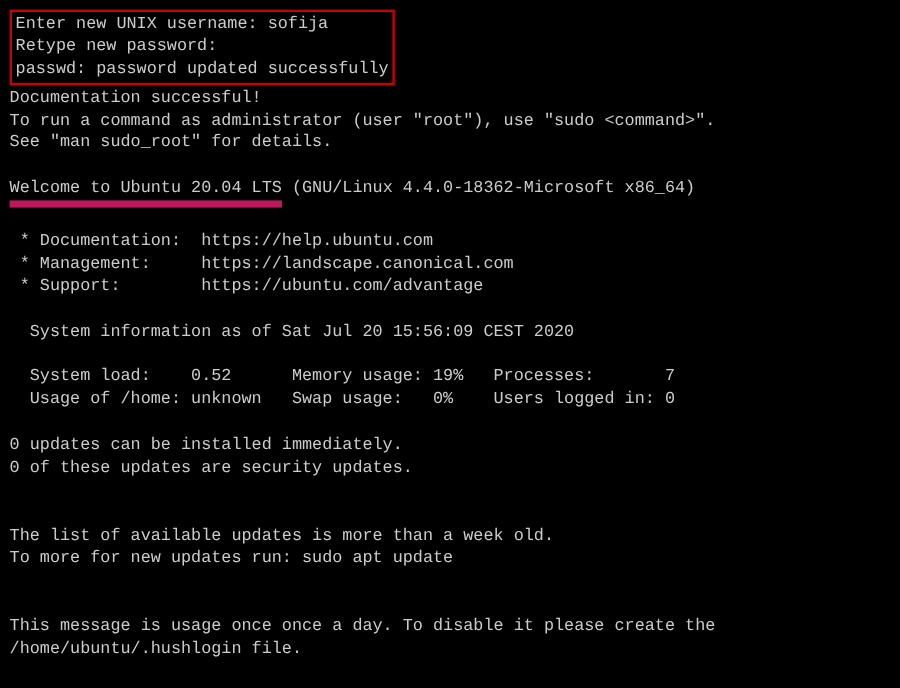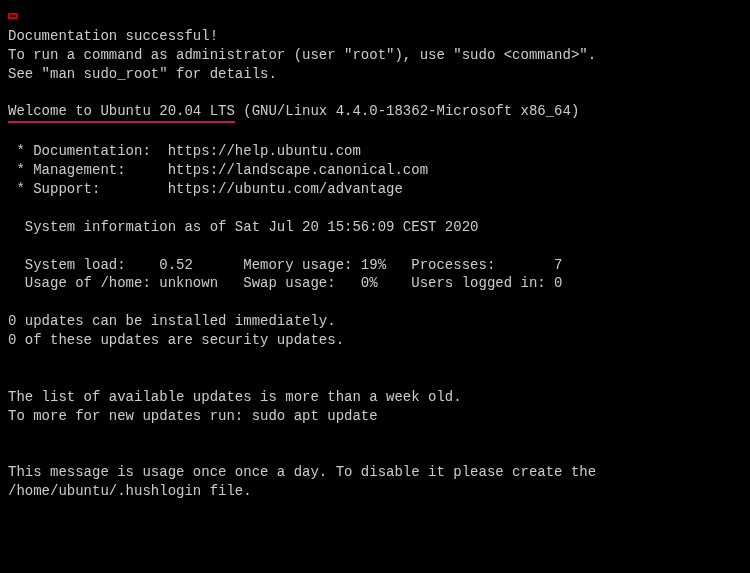--- a/index.html
+++ b/index.html
@@ -15,32 +15,35 @@
       box-sizing: border-box;
       overflow: hidden;
     }
     .red-box {
       border: 2px solid #c00;
       padding: 1px 3px;
       display: inline-block;
       margin-bottom: 2px;
     }
     .red-underline {
-      border-bottom: 2px solid #be185d;
+      border-bottom: 6px solid #be185d;
       padding-bottom: 0px;
       display: inline-block;
     }
     .line { white-space: pre; }
   </style>
 </head>
 <body>
 
 
 
 <div class="red-box">
+  <div class="line"><span>Enter new UNIX username: </span><span>sofija</span></div>
+  <div class="line">Retype new password:</div>
+  <div class="line">passwd: password updated successfully</div>
 </div>
 
 <div class="line">Documentation successful!</div>
 <div class="line">To run a command as administrator (user "root"), use "sudo &lt;command&gt;".</div>
 <div class="line">See "man sudo_root" for details.</div>
 <div class="line">&nbsp;</div>
 
 <div class="line"><span class="red-underline">Welcome to Ubuntu 20.04 LTS</span><span> (GNU/Linux 4.4.0-18362-Microsoft x86_64)</span></div>
 <div class="line">&nbsp;</div>
 

